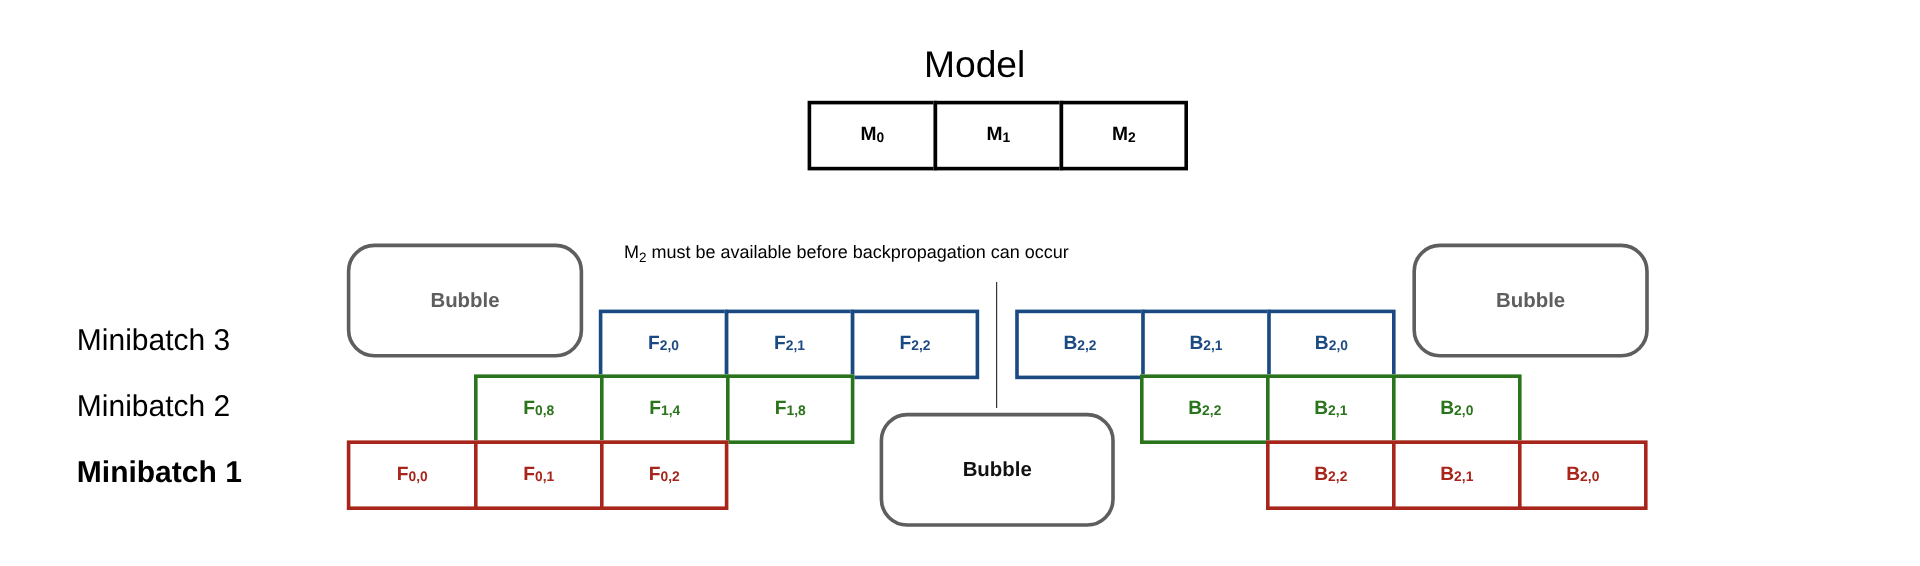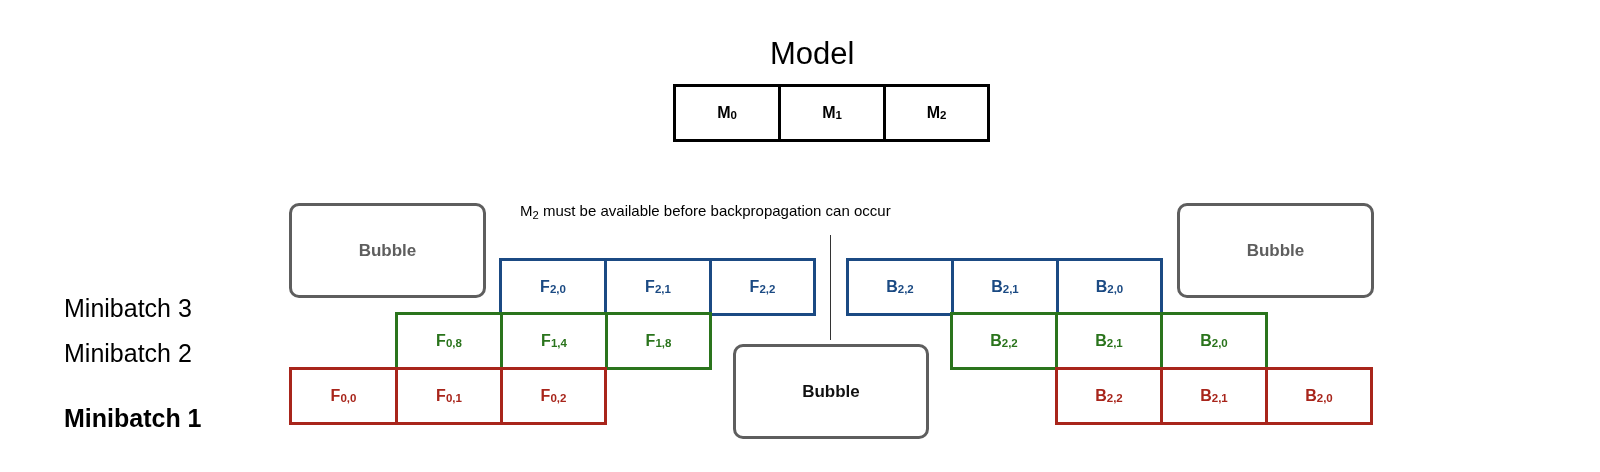--- a/index.html
+++ b/index.html
@@ -5,27 +5,27 @@
   html, body { margin:0; padding:0; background:#ffffff; }
   body { width:1600px; height:472px; position:relative; overflow:hidden;
          font-family:"Liberation Sans", sans-serif; }
   .abs { position:absolute; box-sizing:border-box; }
   .title { left:770px; top:36px; width:120px; font-size:31px; color:#000; }
   .model-cell { top:84px; height:58px; border:3px solid #000; display:flex; align-items:center;
                 justify-content:center; font-size:16px; font-weight:bold; color:#000; background:#fff; }
   .sub { font-size:0.72em; position:relative; top:0.2em; font-weight:inherit; }
   .caption { left:520px; top:202px; width:624px; font-size:15px; color:#000; white-space:nowrap; }
   .caption .sub { font-size:0.75em; top:0.25em; }
-  .row-label { left:64px; font-size:25px; color:#000; white-space:nowrap;margin-top:24px; }
+  .row-label { left:64px; font-size:25px; color:#000; white-space:nowrap; }
   .cell { height:58px; display:flex; align-items:center; justify-content:center;
           font-size:16px; font-weight:bold; background:#fff; }
   .blue { border:3px solid #1b4a83; color:#1b4a83; }
   .green { border:3px solid #2a741c; color:#2a741c; }
   .red { border:3px solid #a8251b; color:#a8251b; }
-  .bubble { border:3px solid #5e5e5e; border-radius:10px; display:flex; align-items:center;
+  .bubble { border:3px solid #5e5e5e; border-radius:23px; display:flex; align-items:center;
             justify-content:center; font-size:17px; font-weight:bold; background:#fff; }
   .bubble.gray { color:#5e5e5e; }
   .bubble.dark { color:#111; }
   .divider { left:830px; top:235px; width:1px; height:105px; background:#333; }
 </style>
 </head>
 <body>
 
 <div class="abs title">Model</div>
 
@@ -41,21 +41,21 @@
   <span>M</span>
     <span class="sub">2</span>
 </div>
 
 <div class="abs caption">
   <span>M</span><span class="sub">2</span><span> must be available before backpropagation can occur</span>
 </div>
 <div class="abs divider"></div>
 
 <div class="abs row-label" style="top:270px;">Minibatch 3</div>
-<div class="abs row-label" style="top:315px;">Minibatch 2</div>
+<div class="abs row-label" style="top:325px;">Minibatch 2</div>
 <div class="abs row-label" style="top:380px;font-weight:bold;">Minibatch 1</div>
 
 <div class="abs bubble gray" style="left:289px;top:203px;width:197px;height:95px;">
   <span>Bubble</span>
 </div>
 <div class="abs bubble dark" style="left:733px;top:344px;width:196px;height:95px;">
   <span>Bubble</span>
 </div>
 <div class="abs bubble gray" style="left:1177px;top:203px;width:197px;height:95px;">
   <span>Bubble</span>

